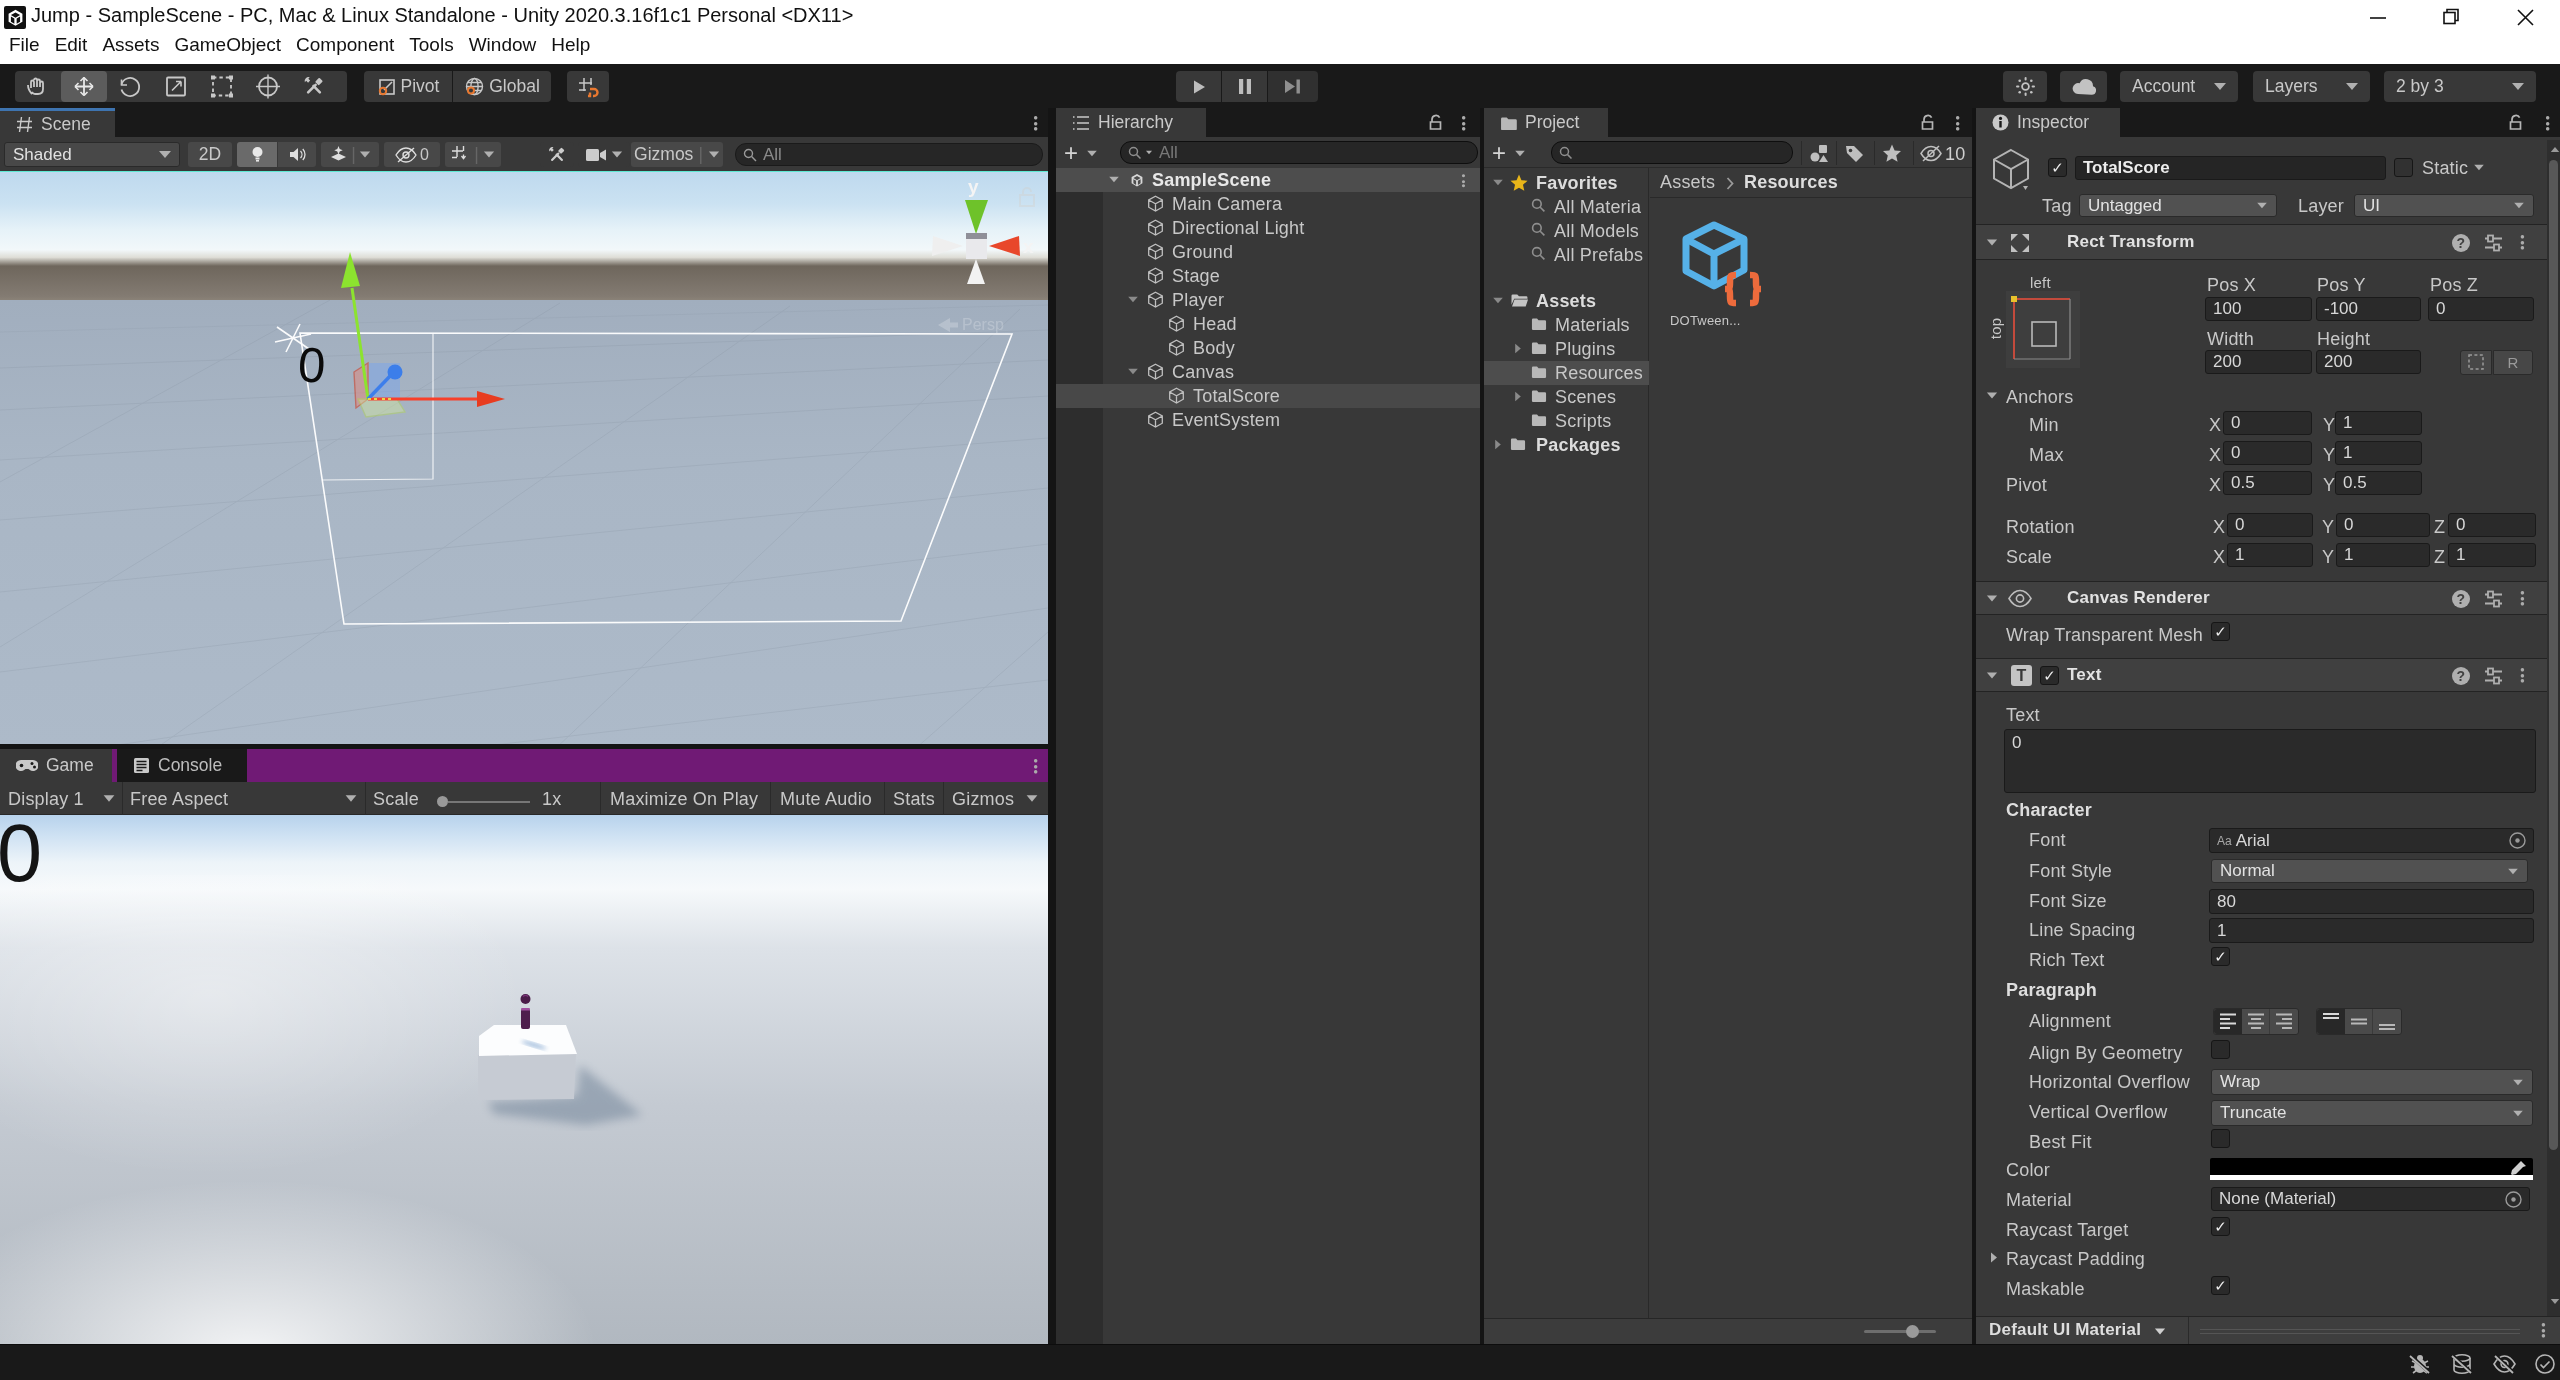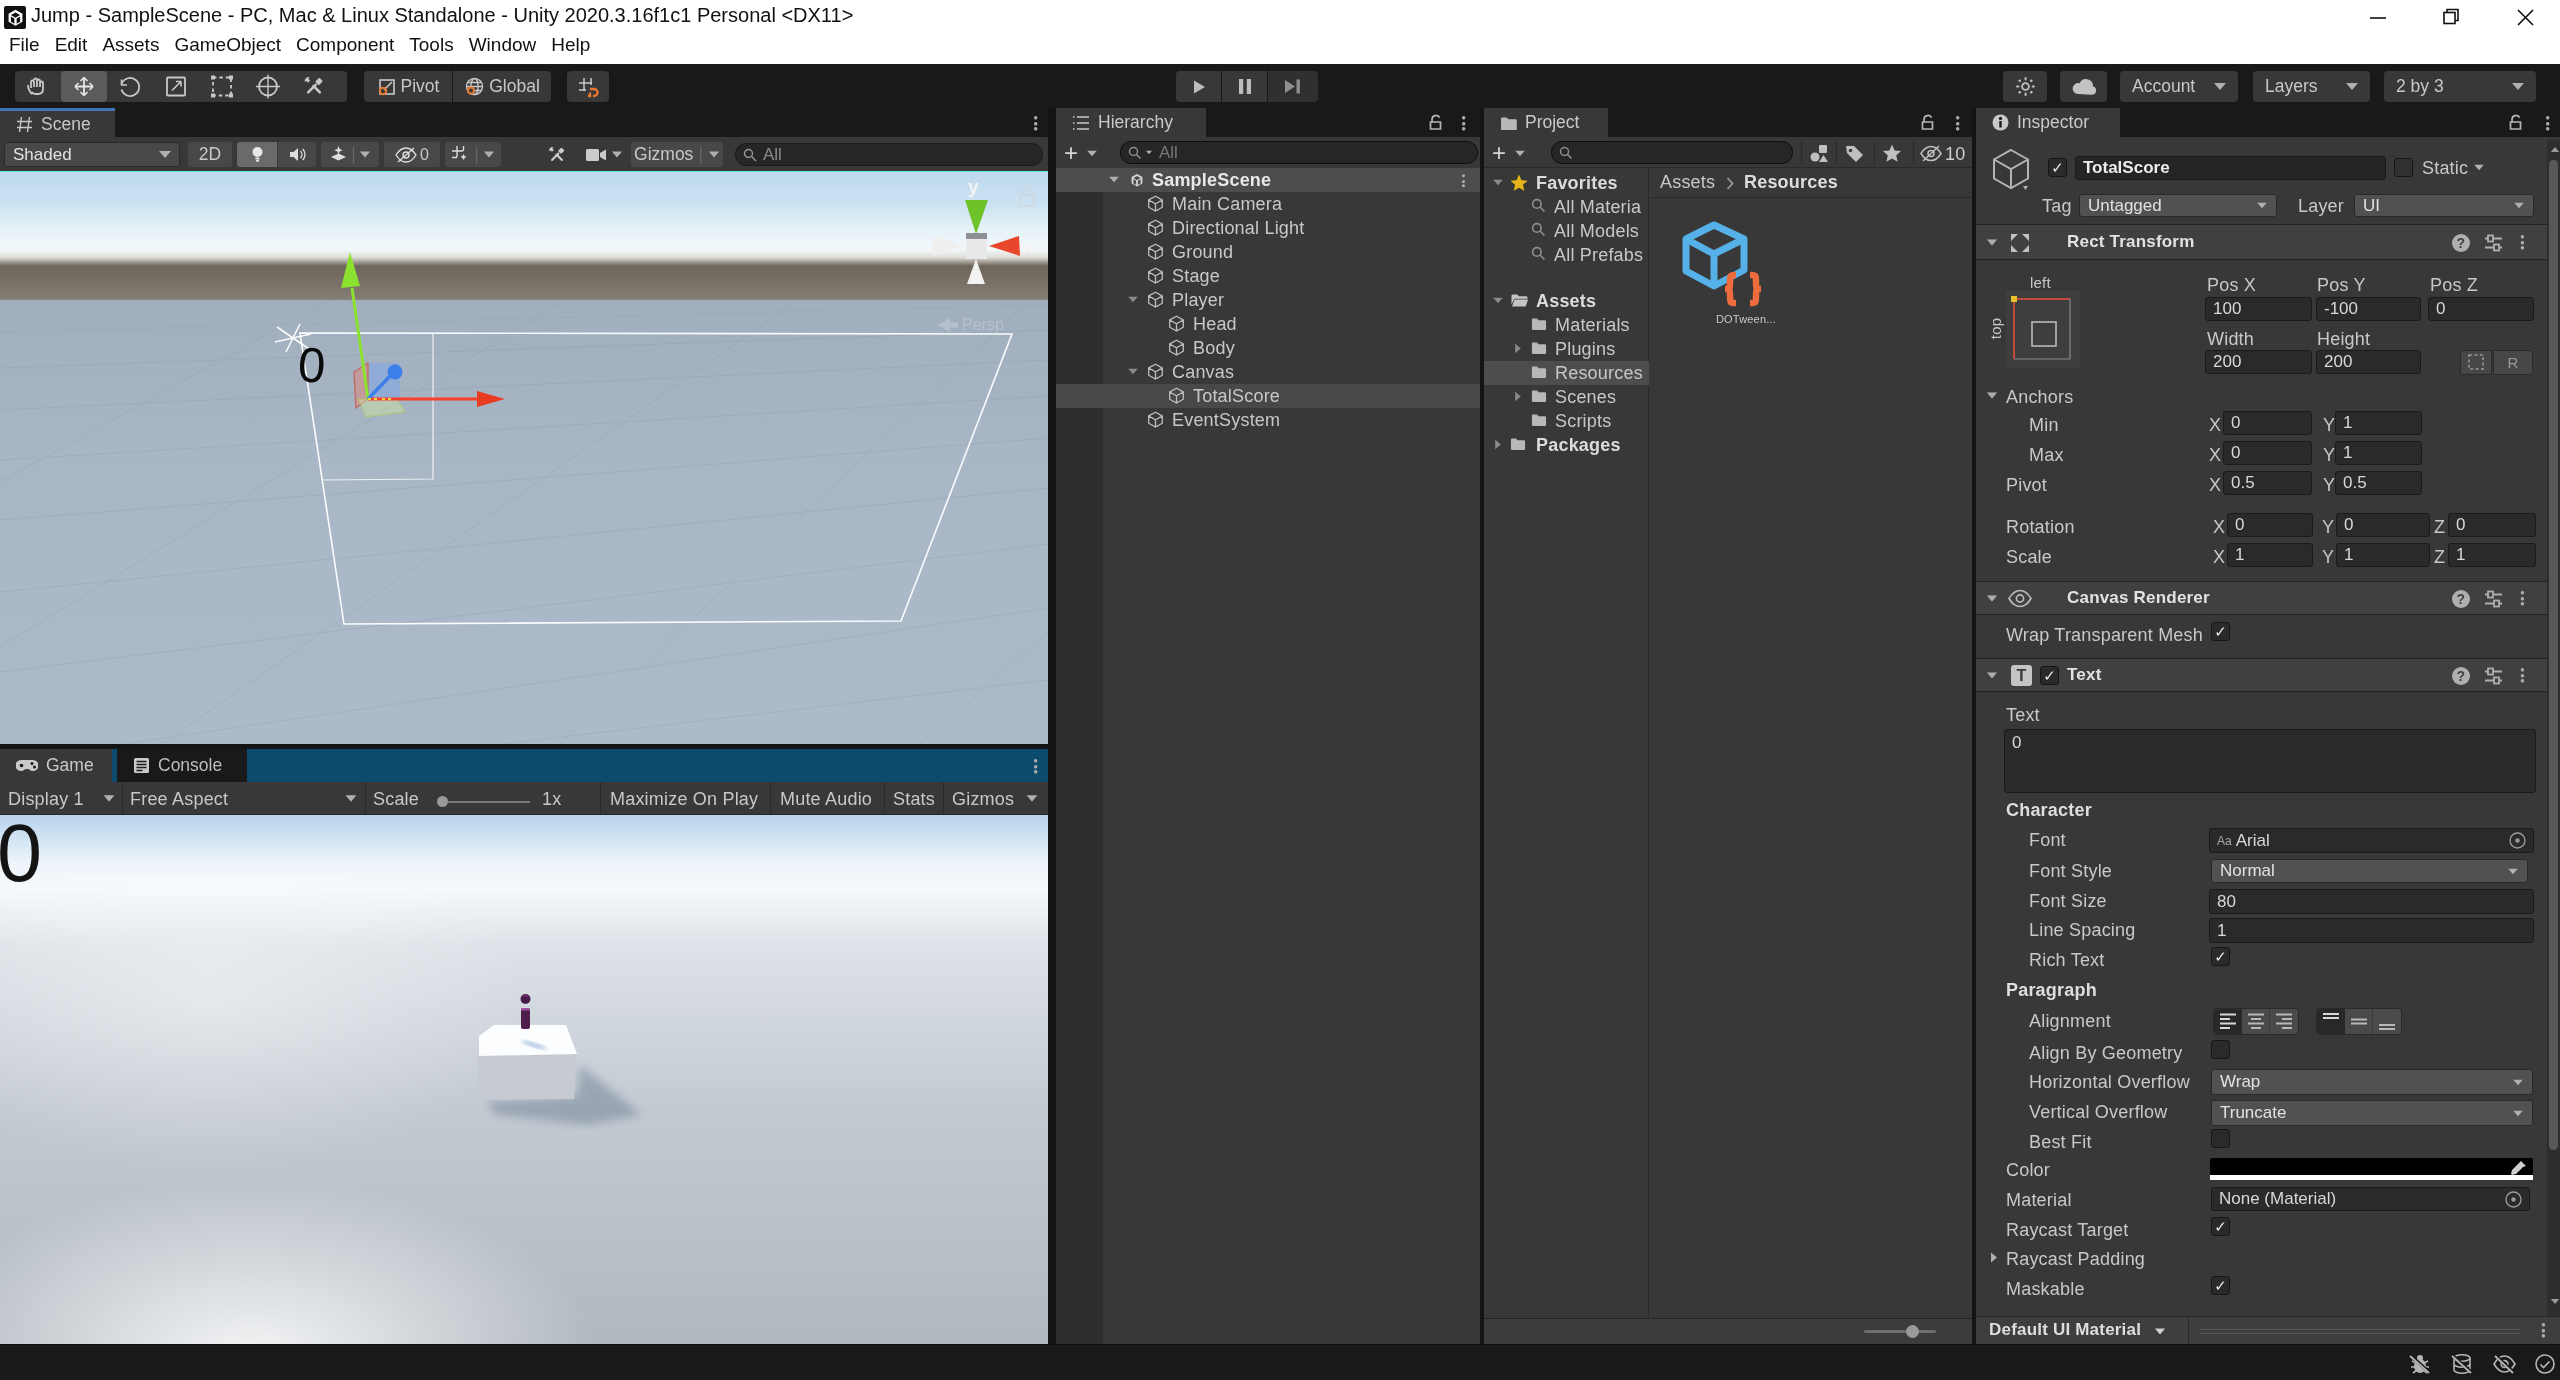--- a/index.html
+++ b/index.html
@@ -317,21 +317,21 @@
     <text x="1023" y="81" font-size="19" font-weight="bold" fill="#F4F4F4" font-family="Liberation Sans">x</text>
     <g opacity="0.25" stroke="#D8C8B8" fill="none" stroke-width="2">
             <rect x="1020" y="23" width="14" height="11"></rect>
             <path d="M1023 23 v-3 a4 4 0 0 1 8 0"></path>
           </g>
    </g>
   </svg>
  </div>
 </div>
 <div class="a" style="left:0;top:749px;width:1050px;height:595px;background:#383838">
- <div class="a" style="left:0;top:0;width:1050px;height:33px;background:#0c4a6e">
+ <div class="a" style="left:0;top:0;width:1050px;height:33px;background:#701a75">
   <div class="tab" style="left:0;width:112px;height:33px"><svg width="22" height="14" viewBox="0 0 22 14" fill="#C9C9C9">
           <path d="M5 1 h12 a5.5 5.5 0 0 1 5.5 5.5 a5.5 5.5 0 0 1 -9 4.2 l-1 -0.7 h-3 l-1 0.7 a5.5 5.5 0 0 1 -9 -4.2 A5.5 5.5 0 0 1 5 1 z"></path>
           <circle cx="5.5" cy="6.5" r="1.8" fill="#191919"></circle>
           <circle cx="16" cy="4.5" r="1.5" fill="#191919"></circle>
           <circle cx="18.5" cy="8" r="1.5" fill="#191919"></circle>
         </svg>Game</div>
   <div class="tab" style="left:117px;width:130px;height:33px;background:#191919;color:#BDBDBD"><svg width="17" height="17" viewBox="0 0 17 17">
           <rect x="1" y="1" width="15" height="15" rx="1.5" fill="#C9C9C9"></rect>
           <g stroke="#191919" stroke-width="1.6">
             <path d="M3.5 4.5 h10 M3.5 7.5 h10 M3.5 10.5 h10 M3.5 13.5 h6"></path>
@@ -624,21 +624,21 @@
  <svg class="a" style="left:196px;top:112px" width="92" height="92" viewBox="0 0 92 92">
   <g fill="none" stroke="#56B1E8" stroke-width="7" stroke-linejoin="round">
         <path d="M34 5 L64 19 V50 L34 66 L6 51 V19 z"></path>
         <path d="M6 19 L34 34 L64 19 M34 34 V66"></path>
       </g>
   <g fill="none" stroke="#ED6B3C" stroke-width="6.5">
         <path d="M56 55 c-6 0 -6 0 -6 7 c0 7 0 7 -5 7 c5 0 5 0 5 7 c0 7 0 7 6 7"></path>
         <path d="M70 55 c6 0 6 0 6 7 c0 7 0 7 5 7 c-5 0 -5 0 -5 7 c0 7 0 7 -6 7"></path>
       </g>
  </svg>
- <div class="lbl" style="left:196px;top:205px;width:96px;text-align:right;font-size:11px">DOTween...</div>
+ <div class="lbl" style="left:186px;top:205px;width:96px;text-align:left;font-size:13px">DOTween...</div>
  <div class="a" style="left:0;top:1210px;width:488px;height:26px;background:#3C3C3C;border-top:1px solid #262626"></div>
  <div class="a" style="left:380px;top:1222px;width:72px;height:3px;background:#6E6E6E;border-radius:2px"></div>
  <div class="a" style="left:422px;top:1217px;width:13px;height:13px;background:#9A9A9A;border-radius:50%"></div>
 </div>
 <div class="a" style="left:1976px;top:108px;width:584px;height:1236px;background:#383838;overflow:hidden">
  <div class="a" style="left:0;top:0;width:584px;height:29px;background:#191919">
   <div class="tab" style="left:0;width:144px"><svg width="17" height="17" viewBox="0 0 17 17">
           <circle cx="8.5" cy="8.5" r="8" fill="#C9C9C9"></circle>
           <rect x="7.3" y="7" width="2.4" height="6.5" fill="#191919"></rect>
           <circle cx="8.5" cy="4.4" r="1.6" fill="#191919"></circle>

